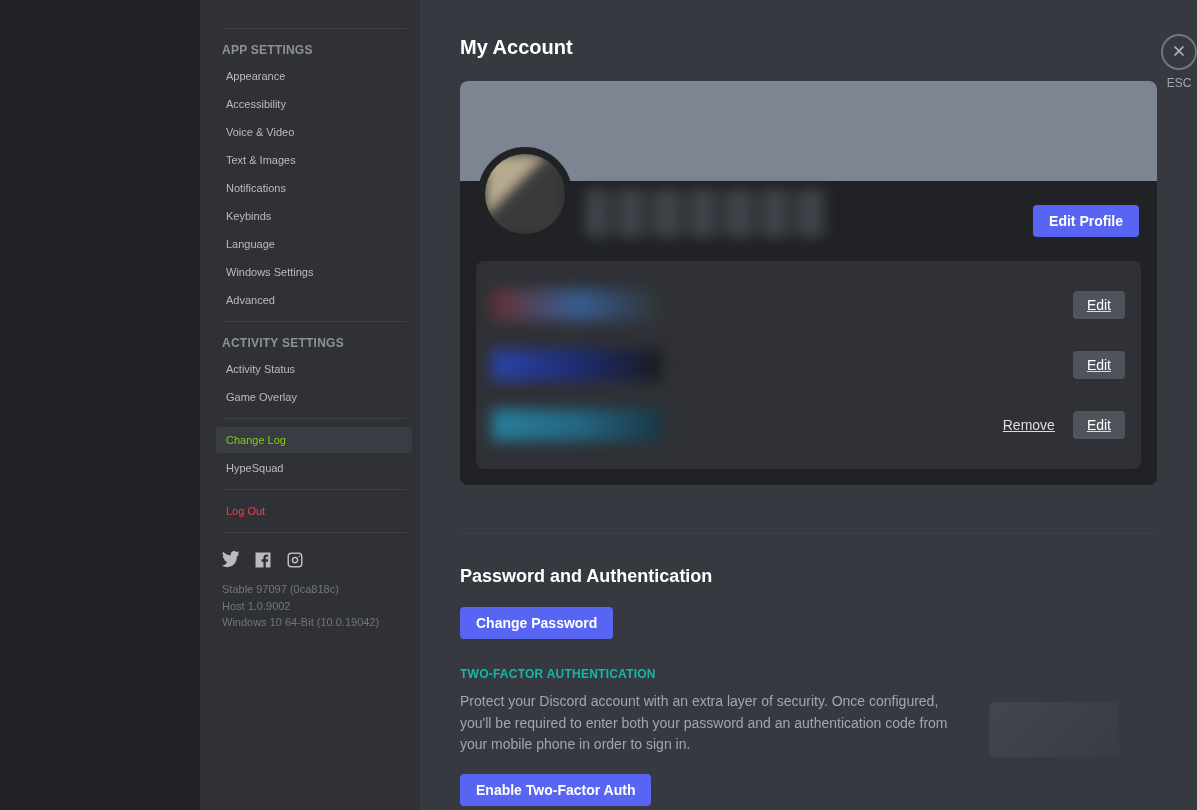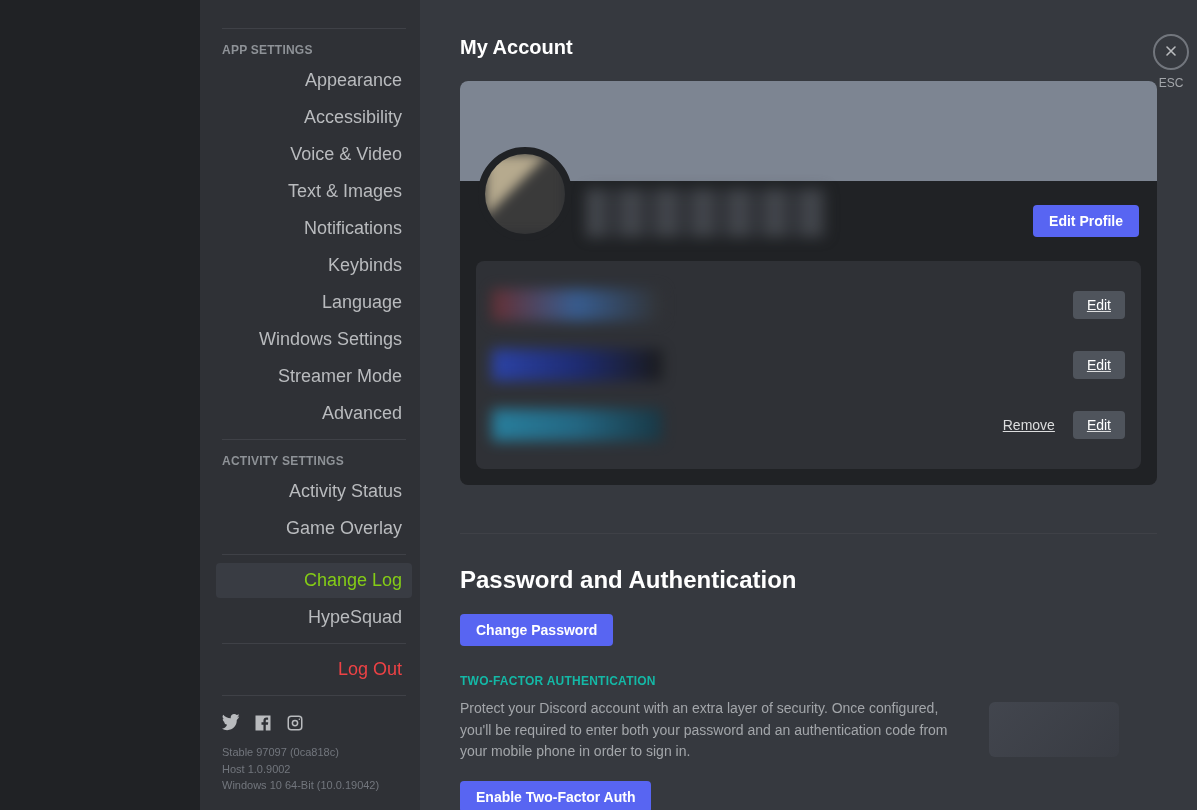--- a/index.html
+++ b/index.html
@@ -27,26 +27,25 @@
     color: #8e9297;
     font-size: 12px;
     font-weight: 700;
     letter-spacing: 0.02em;
     padding: 6px 6px;
     margin-top: 6px;
     text-transform: uppercase;
   }
   .sidebar-item {
     color: #b9bbbe;
-    font-size: 18px;
+    font-size: 11px;
     padding: 7px 10px;
     border-radius: 4px;
     cursor: pointer;
     margin-bottom: 2px;
-    text-align: right;
   }
   .sidebar-item.active { background: #393c43; color: #84cc16; }
   .sidebar-divider {
     height: 1px;
     background: #3f4147;
     margin: 8px 6px;
   }
   .sidebar-logout { color: #ed4245; }
   .sidebar-socials {
     display: flex;
@@ -158,21 +157,21 @@
   .row-actions { display: flex; align-items: center; gap: 18px; }
   .remove-link { color: #dcddde; font-size: 14px; cursor: pointer; }
 
   .section-divider {
     height: 1px;
     background: #3f4147;
     margin-bottom: 32px;
   }
   .section-title {
     color: #fff;
-    font-size: 24px;
+    font-size: 18px;
     font-weight: 600;
     margin-bottom: 20px;
   }
   .subhead {
     color: #14b8a6;
     font-size: 12px;
     font-weight: 700;
     letter-spacing: 0.02em;
     margin: 28px 0 10px 0;
   }
@@ -180,21 +179,21 @@
     color: #a3a6aa;
     font-size: 14px;
     line-height: 1.55;
     max-width: 500px;
     margin-bottom: 18px;
   }
 
   .close-wrap {
     position: absolute;
     top: 34px;
-    right: 8px;
+    right: 0;
     display: flex;
     flex-direction: column;
     align-items: center;
     gap: 6px;
   }
   .close-btn {
     width: 36px; height: 36px;
     border-radius: 50%;
     border: 2px solid #72767d;
     background: transparent;
@@ -224,21 +223,20 @@
   <div class="sidebar-divider"></div>
   <div class="sidebar-header">APP SETTINGS</div>
   <div class="sidebar-item">Appearance</div>
   <div class="sidebar-item">Accessibility</div>
   <div class="sidebar-item">Voice &amp; Video</div>
   <div class="sidebar-item">Text &amp; Images</div>
   <div class="sidebar-item">Notifications</div>
   <div class="sidebar-item">Keybinds</div>
   <div class="sidebar-item">Language</div>
   <div class="sidebar-item">Windows Settings</div>
-  <div class="sidebar-item">Streamer Mode</div>
   <div class="sidebar-item">Advanced</div>
 
   <div class="sidebar-divider"></div>
   <div class="sidebar-header">ACTIVITY SETTINGS</div>
   <div class="sidebar-item">Activity Status</div>
   <div class="sidebar-item">Game Overlay</div>
 
   <div class="sidebar-divider"></div>
   <div class="sidebar-item active">Change Log</div>
   <div class="sidebar-item">HypeSquad</div>

